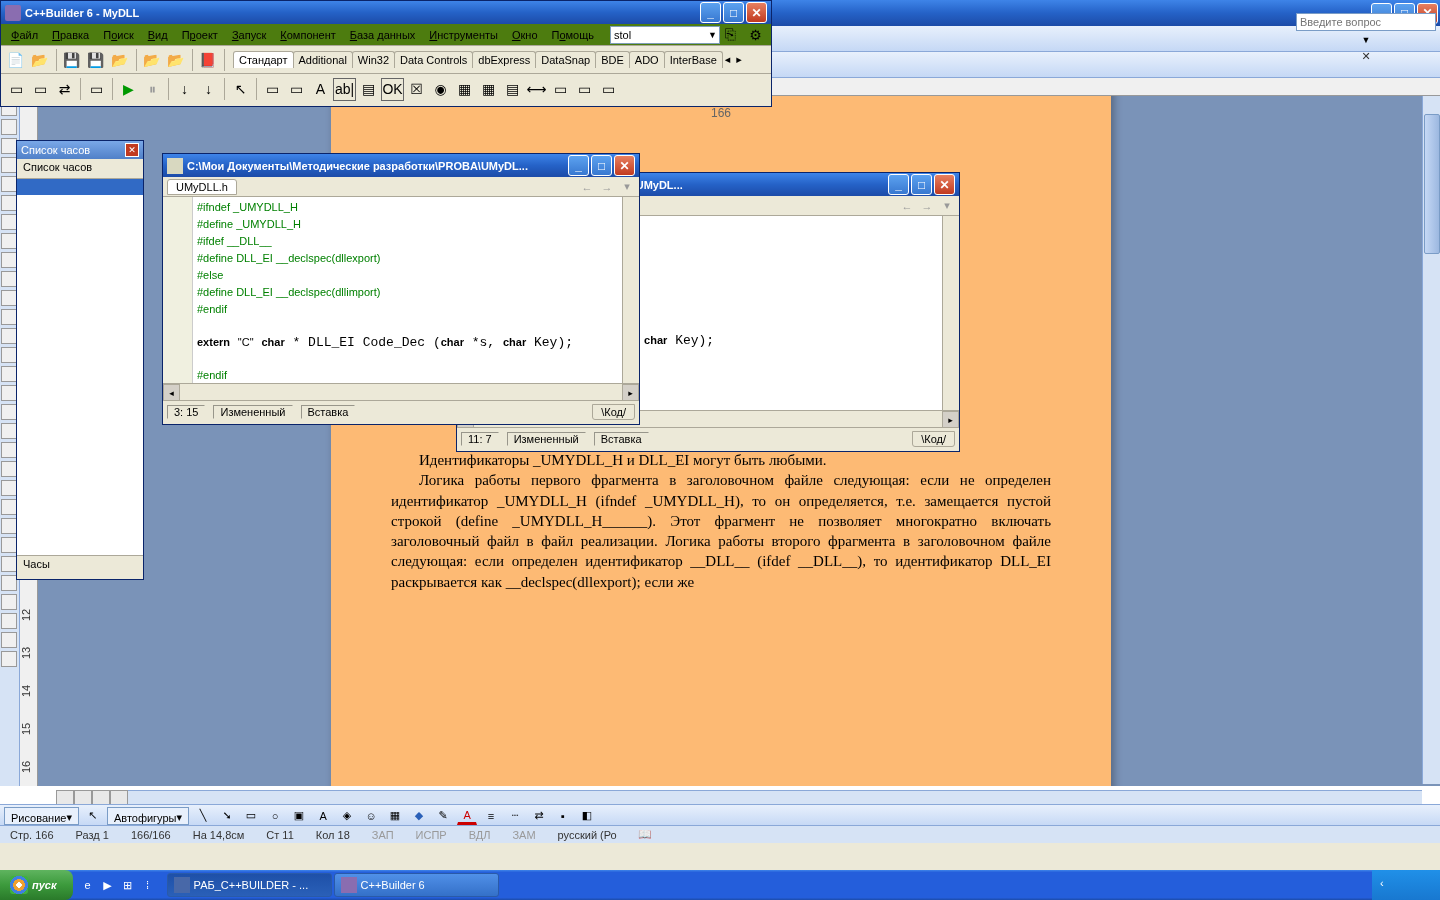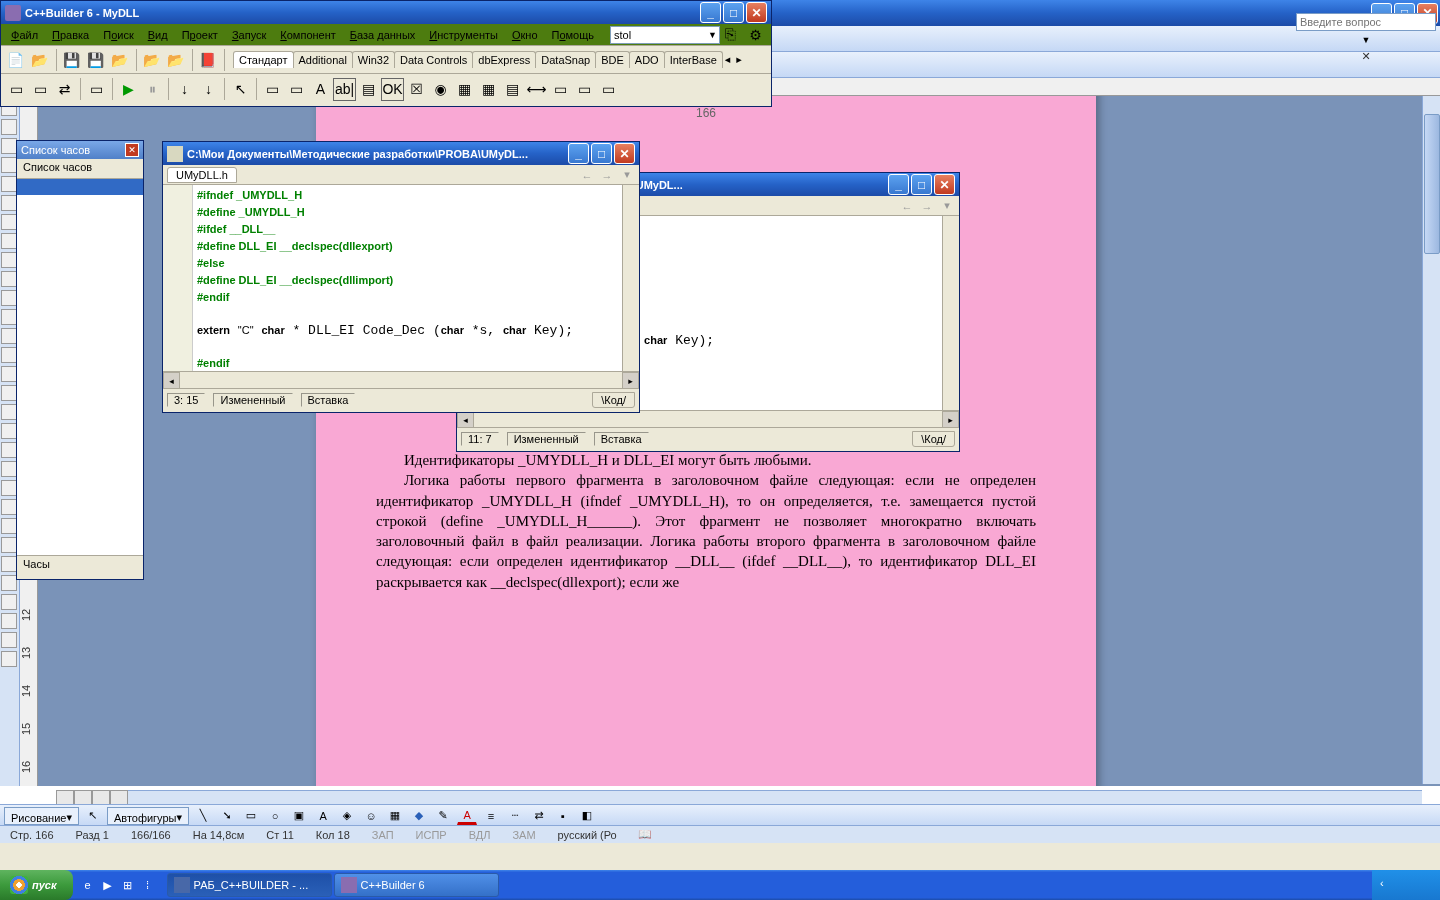--- a/index.html
+++ b/index.html
@@ -26,21 +26,21 @@
 .ruler-h{height:18px;background:#f0f0f0;border-bottom:1px solid #999;position:relative;margin-left:56px;}
 .ruler-scale{position:absolute;top:0;left:270px;height:100%;display:flex;font-size:9px;color:#333;}
 .ruler-tick{position:relative;width:38px;text-align:center;line-height:18px;}
 .word-body{display:flex;height:690px;}
 .word-sidebar{width:20px;background:#d6e3f5;border-right:1px solid #8aa8d8;display:flex;flex-direction:column;gap:3px;padding:4px 1px;}
 .side-icon{width:16px;height:16px;border:1px solid #999;background:#f0f0f0;cursor:pointer;}
 .ruler-v{width:18px;background:#f0f0f0;border-right:1px solid #999;position:relative;}
 .ruler-v-scale{position:absolute;top:500px;left:0;display:flex;flex-direction:column;font-size:9px;color:#333;}
 .ruler-v-tick{height:38px;text-align:center;writing-mode:vertical-rl;transform:rotate(180deg);}
 .word-page-area{flex:1;background:#7a93b8;overflow:hidden;position:relative;}
-.word-page{position:absolute;left:278px;top:-30px;width:780px;height:820px;background:#f9a8d4;box-shadow:3px 3px 8px rgba(0,0,0,0.3);padding:40px 60px;}
+.word-page{position:absolute;left:293px;top:-30px;width:780px;height:820px;background:#fdba74;box-shadow:3px 3px 8px rgba(0,0,0,0.3);padding:40px 60px;}
 .page-num{text-align:center;color:#666;font-size:12px;margin-bottom:20px;}
 .fig-caption{text-align:center;font-family:'Times New Roman';font-size:15px;margin:8px 0 18px;}
 .doc-para{font-family:'Times New Roman';font-size:15px;text-align:justify;text-indent:28px;line-height:1.35;}
 .word-scroll-v{position:absolute;right:0;top:96px;width:18px;height:688px;background:#d6e3f5;border-left:1px solid #8aa8d8;}
 .scroll-thumb-v{position:absolute;top:18px;width:16px;height:140px;background:linear-gradient(to right,#c5d8f5,#9cb8e0);border:1px solid #7a9cc6;border-radius:2px;left:1px;}
 .word-view-btns{position:absolute;left:56px;bottom:37px;height:16px;display:flex;background:#d6e3f5;}
 .view-btn{width:18px;height:16px;border:1px solid #999;background:#e8e8e8;cursor:pointer;}
 .word-scroll-h{position:absolute;left:128px;bottom:37px;right:18px;height:16px;background:#d6e3f5;border-top:1px solid #8aa8d8;}
 .draw-bar{position:absolute;bottom:17px;left:0;right:0;height:22px;background:linear-gradient(to bottom,#e8f0fc,#c5d8f5);border-top:1px solid #8aa8d8;display:flex;align-items:center;padding:0 4px;gap:4px;}
 .draw-combo{height:18px;border:1px solid #7a9cc6;background:#e8f0fc;padding:0 6px;display:flex;align-items:flex-end;}
@@ -67,39 +67,39 @@
 
 .clock-panel{position:absolute;top:140px;left:16px;width:128px;height:440px;background:#ece9d8;border:1px solid #0a246a;z-index:90;}
 .clock-title{height:18px;background:linear-gradient(to bottom,#7aa8e8,#5080c8);color:#fff;padding:0 4px;display:flex;align-items:center;justify-content:space-between;font-size:11px;}
 .clock-close{width:14px;height:14px;background:#c13a20;color:#fff;display:flex;align-items:center;justify-content:center;font-size:9px;cursor:pointer;border:1px solid #fff;}
 .clock-tab{height:20px;background:#ece9d8;border-bottom:1px solid #aca899;padding:2px 6px;}
 .clock-body{background:#fff;height:376px;}
 .clock-highlight{height:16px;background:#316ac5;}
 .clock-bottom-tab{height:20px;border-top:1px solid #aca899;padding:2px 6px;}
 
 .code-window{position:absolute;background:#ece9d8;border:1px solid #0a246a;z-index:95;}
-.cw1{top:141px;left:162px;width:478px;height:272px;z-index:110;}
+.cw1{top:153px;left:162px;width:478px;height:272px;z-index:110;}
 .cw2{top:172px;left:456px;width:504px;height:280px;}
 .code-title{height:23px;background:linear-gradient(to bottom,#3e84e8 0%,#2562c7 50%,#1c4ba8 100%);display:flex;align-items:center;color:#fff;font-weight:bold;padding:0 4px;}
 .code-title-icon{width:16px;height:16px;margin-right:4px;background:#d8d8c0;}
 .code-tabs{height:20px;background:#ece9d8;display:flex;align-items:center;padding:0 4px;border-bottom:1px solid #aca899;justify-content:space-between;}
 .code-tab{padding:1px 8px;border:1px solid #aca899;background:#fff;border-radius:3px 3px 0 0;font-size:11px;}
 .code-nav{display:flex;gap:4px;}
 .nav-arrow{width:16px;height:16px;color:#999;cursor:pointer;display:flex;align-items:center;justify-content:center;}
 .code-body{display:flex;height:186px;}
 .code-gutter{width:30px;background:#f0f0e0;border-right:1px solid #ccc;}
 .code-text{flex:1;background:#fff;padding:2px 4px;font-family:'Courier New',monospace;font-size:13px;line-height:16px;overflow:hidden;white-space:pre;}
 .code-scroll-v{width:17px;background:#ece9d8;border-left:1px solid #aca899;}
 .code-scroll-h{height:17px;background:#ece9d8;border-top:1px solid #aca899;display:flex;}
 .sh-arrow{width:17px;height:17px;background:#d4d0c8;border:1px solid #aca899;display:flex;align-items:center;justify-content:center;font-size:9px;}
 .sh-track{flex:1;}
 .code-status{height:22px;background:#ece9d8;border-top:1px solid #aca899;display:flex;align-items:center;padding:0 4px;gap:8px;font-size:11px;}
 .code-status-cell{padding:0 6px;border:1px inset #ece9d8;}
 .code-bottom-tab{padding:1px 8px;border:1px solid #aca899;border-radius:0 0 3px 3px;background:#ece9d8;margin-left:4px;}
-.kw{color:#008000;font-weight:bold;margin-top:20px;}
+.kw{color:#008000;font-weight:normal;margin-top:20px;}
 .kw2{color:#000;font-weight:bold;}
 .str{color:#000;}
 
 .cw2-body{display:flex;height:194px;}
 
 .taskbar{position:absolute;bottom:0;left:0;right:0;height:30px;background:linear-gradient(to bottom,#3e84e8 0%,#245edb 8%,#245edb 92%,#1c4ba8 100%);display:flex;align-items:center;z-index:200;}
 .start-btn{height:30px;background:linear-gradient(to bottom,#5fb45f 0%,#3c9a3c 50%,#2a7a2a 100%);color:#fff;font-weight:bold;font-style:italic;padding:0 16px 0 10px;display:flex;align-items:center;font-size:16px;border-radius:0 8px 8px 0;cursor:pointer;}
 .start-icon{width:18px;height:18px;margin-right:4px;background:radial-gradient(circle,#fff 20%,#f0a030 21%,#f0a030 45%,#4080e0 46%,#4080e0 70%,#40b040 71%);border-radius:3px;}
 .ql{display:flex;gap:2px;padding:0 6px;}
 .ql-icon{width:18px;height:22px;display:flex;align-items:center;justify-content:center;cursor:pointer;color:#fff;}

